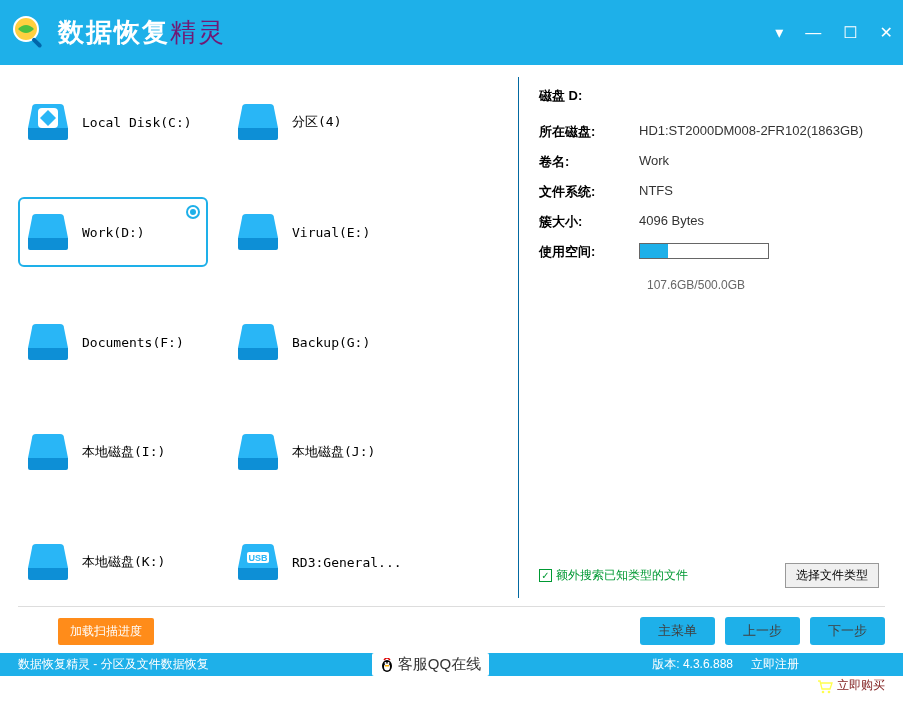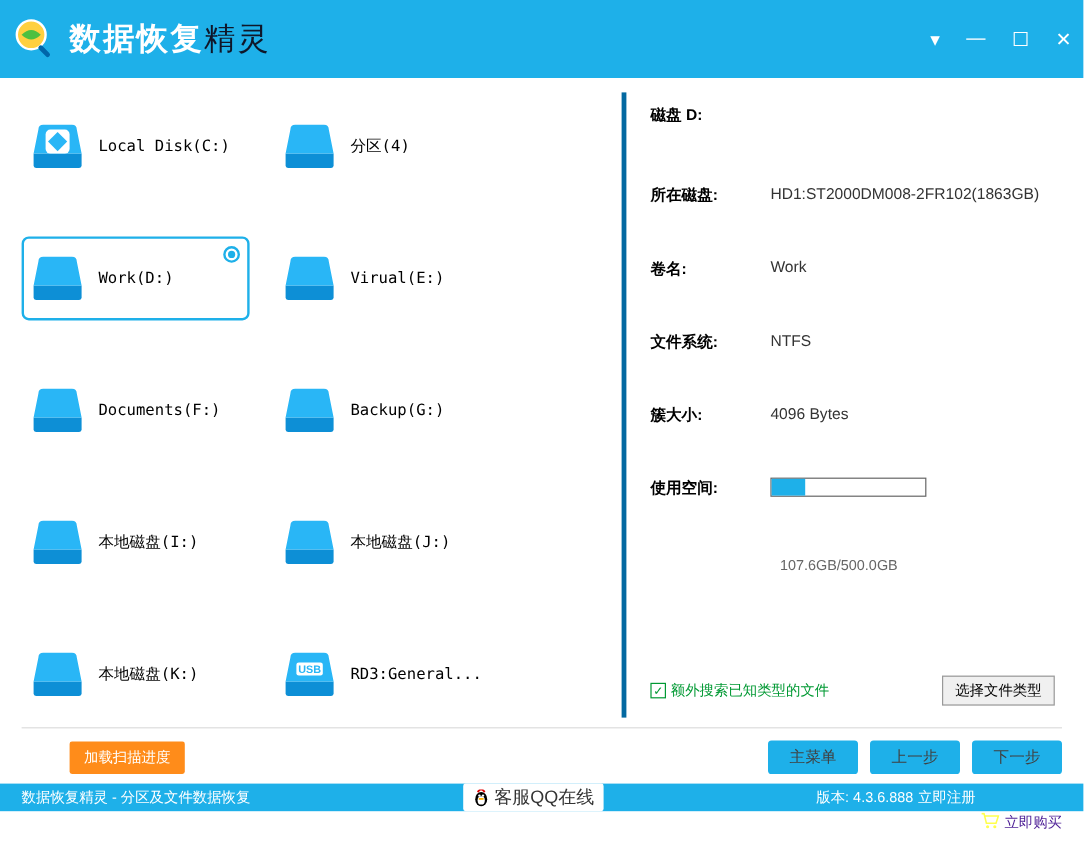--- a/index.html
+++ b/index.html
@@ -2,28 +2,28 @@
 <html><head>
 <meta charset="utf-8">
 <style>
 * { margin: 0; padding: 0; box-sizing: border-box; font-family: "Microsoft YaHei", SimSun, sans-serif; }
 body { width: 903px; height: 703px; background: #fff; overflow: hidden; }
 
 .titlebar { height: 65px; background: #1eb0e9; display: flex; align-items: center; padding: 0 10px; }
 .logo-area { display: flex; align-items: center; gap: 8px; }
 .logo-icon { width: 40px; height: 40px; }
 .logo-text { font-size: 26px; color: #fff; font-weight: bold; letter-spacing: 2px; }
-.logo-text .accent { color: #0f172a; font-weight: 300; }
+.logo-text .accent { color: #701a75; font-weight: 300; }
 .title-controls { margin-left: auto; display: flex; gap: 22px; align-items: center; }
 .title-controls span { color: #fff; cursor: pointer; font-size: 16px; }
 
 .main { height: 588px; background: #fff; padding: 12px 18px 8px 18px; display: flex; flex-direction: column; }
 .content-row { display: flex; flex: 1; gap: 0; }
 .left-panel { width: 500px; padding-top: 10px; }
-.right-panel { flex: 1; border-left: 4px solid #0369a1; padding: 10px 6px 10px 20px; display: flex; flex-direction: column; font-family: SimSun, monospace; font-size: 13px; gap: 31px; }
+.right-panel { flex: 1; border-left: 1px solid #0369a1; padding: 10px 6px 10px 20px; display: flex; flex-direction: column; font-family: SimSun, monospace; font-size: 13px; }
 
 .drive-grid { display: grid; grid-template-columns: repeat(2, 190px); gap: 40px 20px; }
 .drive-item { display: flex; align-items: center; gap: 10px; padding: 4px; border: 2px solid transparent; border-radius: 4px; position: relative; cursor: pointer; height: 70px; }
 .drive-item.selected { border-color: #1eb0e9; border-radius: 6px; }
 .drive-radio { position: absolute; top: 6px; right: 6px; width: 14px; height: 14px; border: 2px solid #1eb0e9; border-radius: 50%; display: flex; align-items: center; justify-content: center; }
 .drive-radio::after { content: ""; width: 6px; height: 6px; background: #1eb0e9; border-radius: 50%; }
 .drive-icon { width: 48px; height: 40px; }
 .drive-label { font-size: 13px; font-family: SimSun, monospace; }
 
 .info-title { font-weight: bold; margin-bottom: 18px; }
@@ -39,23 +39,23 @@
 .chk { width: 13px; height: 13px; border: 1px solid #009933; display: inline-flex; align-items: center; justify-content: center; color: #009933; font-size: 10px; }
 .btn-gray { background: #f0f0f0; border: 1px solid #999; padding: 3px 10px; font-size: 12px; cursor: pointer; }
 
 .action-bar { display: flex; align-items: center; padding-top: 10px; border-top: 1px solid #ddd; margin-top: 8px; }
 .btn-orange { background: #ff8c1a; color: #fff; border: none; padding: 5px 12px; font-size: 12px; cursor: pointer; border-radius: 2px; margin-left: 40px; }
 .btn-blue { background: #1eb0e9; color: #404040; border: none; padding: 5px 18px; font-size: 13px; cursor: pointer; border-radius: 3px; margin-left: 10px; }
 .action-right { margin-left: auto; display: flex; }
 
 .statusbar { height: 23px; background: #1eb0e9; display: flex; align-items: center; padding: 0 18px; color: #fff; font-size: 12px; }
 .qq-badge { background: #fff; color: #333; padding: 2px 8px; border-radius: 2px; display: flex; align-items: center; gap: 4px; font-size: 15px; margin: 0 auto; }
-.status-right { display: flex; align-items: center; gap: 4px; }
+.status-right { display: flex; align-items: center; gap: 18px; }
 .status-right span { cursor: pointer; }
-.buy-link { color: #4c1d95; display: flex; align-items: flex-start; gap: 4px; margin-top: 41px; }
+.buy-link { color: #7f1d1d; display: flex; align-items: flex-end; gap: 4px; margin-top: 41px; }
 </style>
 </head>
 <body>
 
 <div class="titlebar">
   <div class="logo-area">
     <svg class="logo-icon" viewBox="0 0 40 40">
       <circle cx="16" cy="16" r="12" fill="#ffd040" stroke="#fff" stroke-width="2"></circle>
       <path d="M 8 16 Q 16 8 24 16 Q 16 24 8 16" fill="#4dc040"></path>
       <rect x="24" y="24" width="12" height="4" rx="2" fill="#0066aa" transform="rotate(45 24 24)"></rect>

